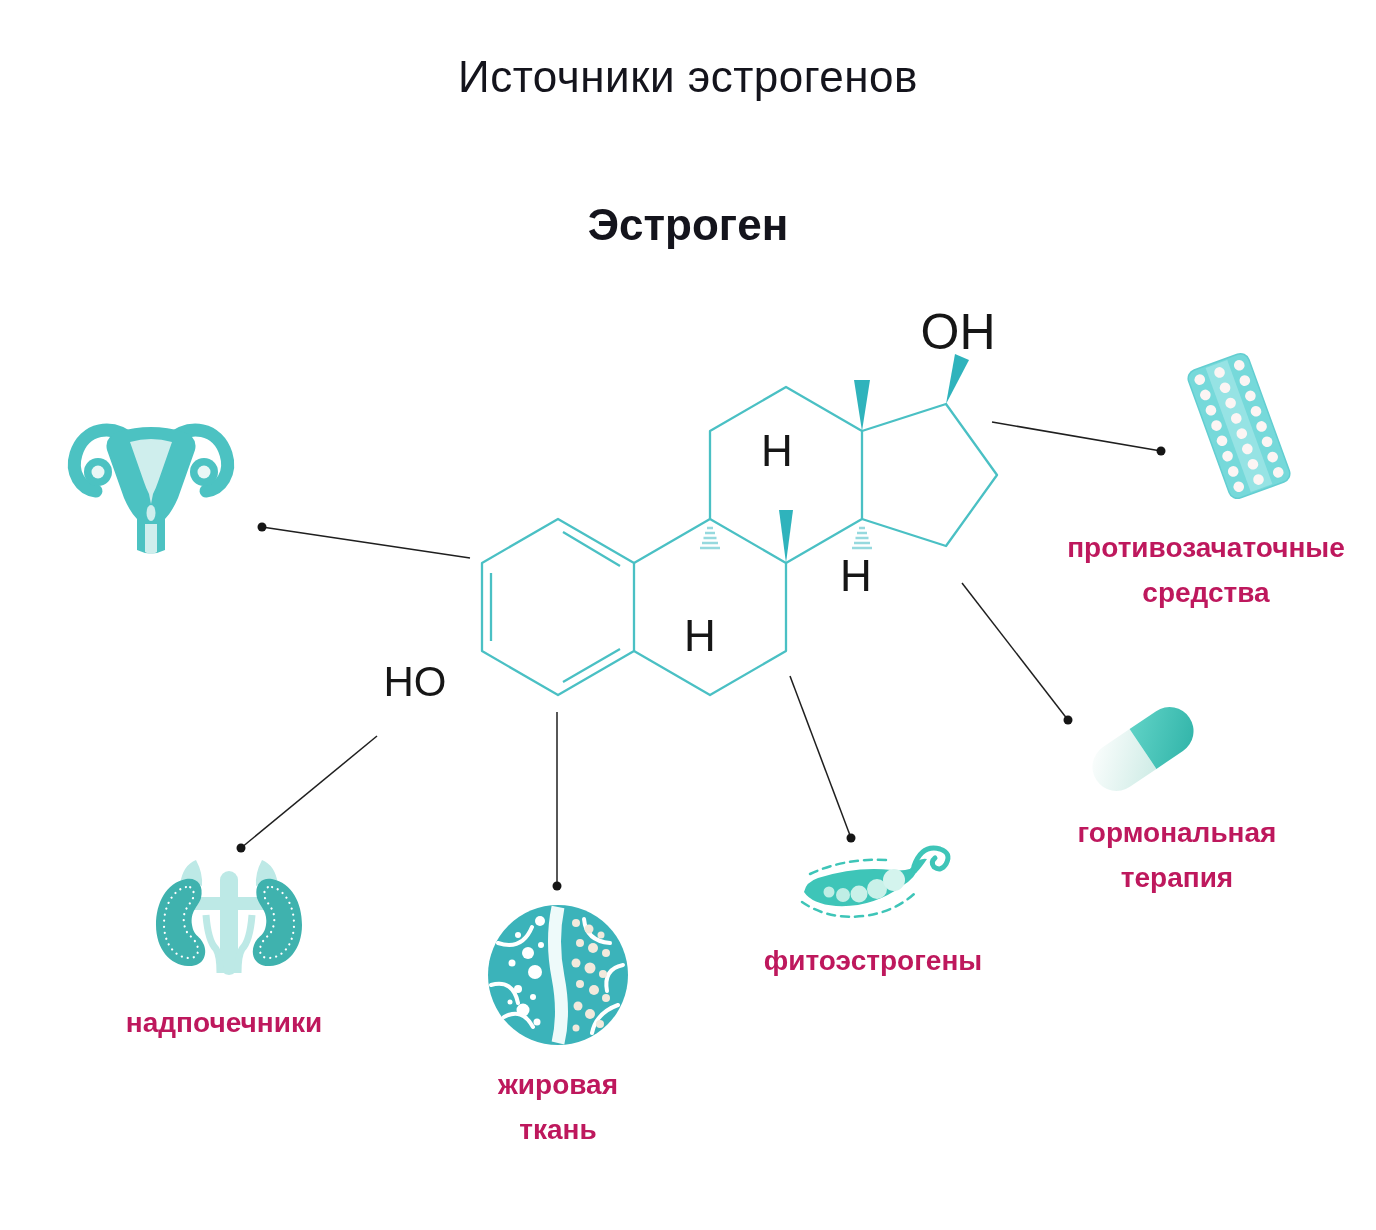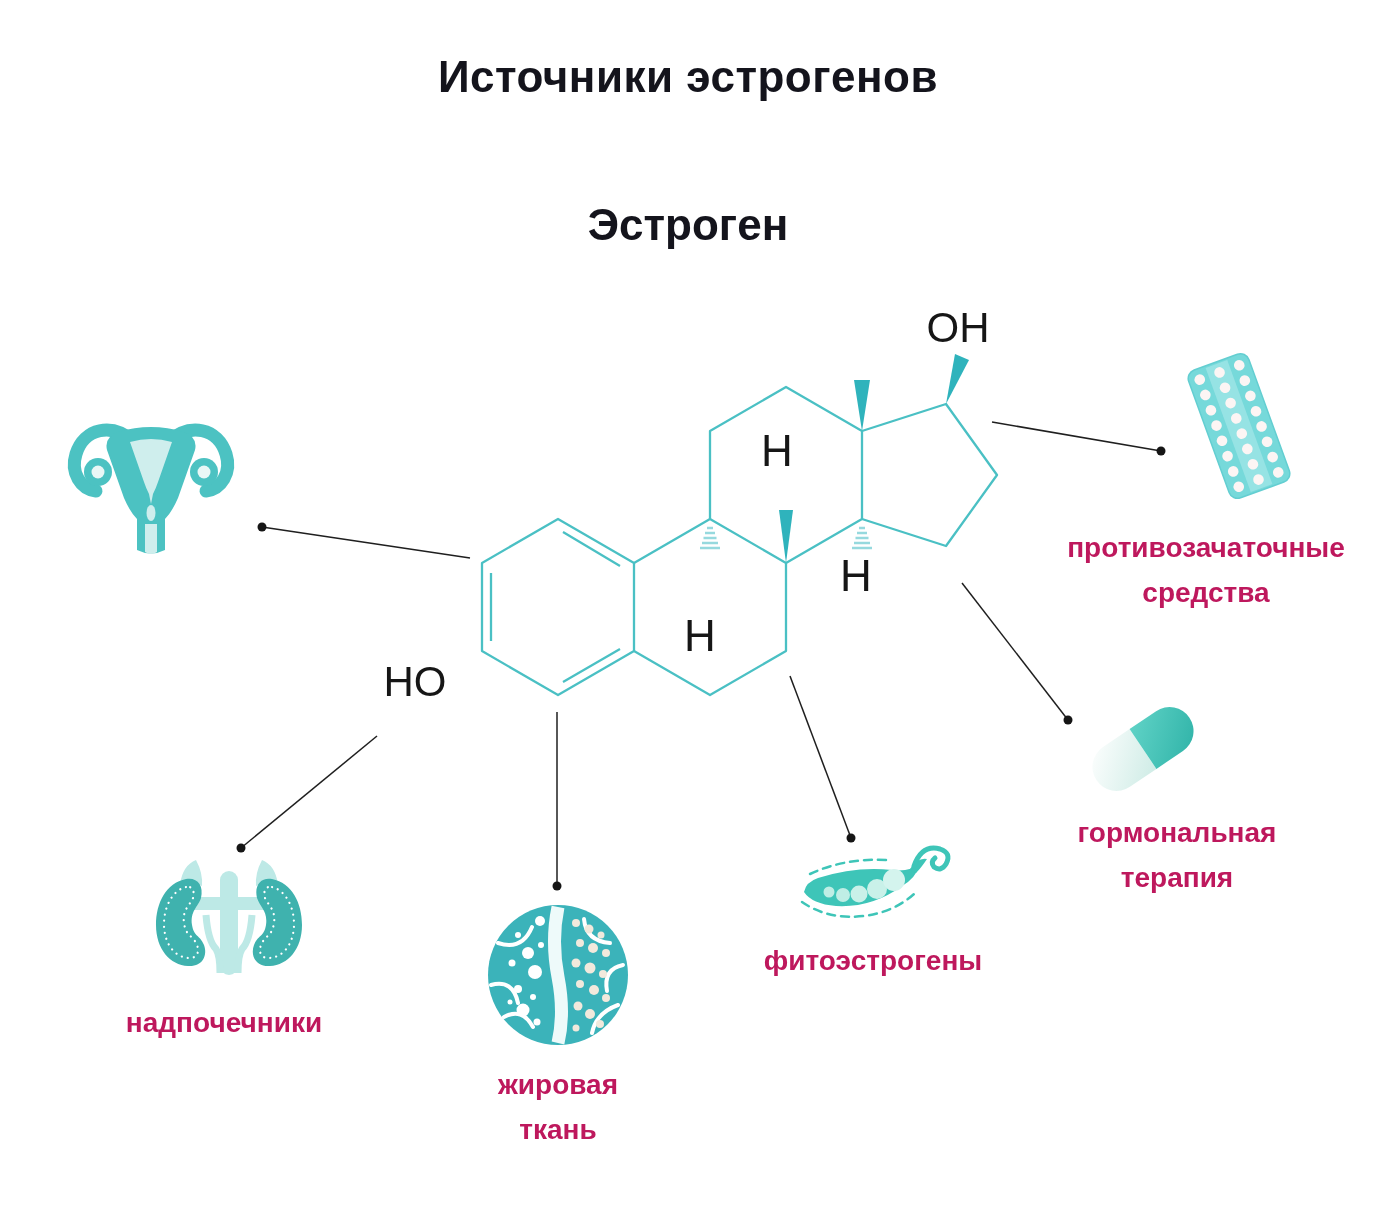--- a/index.html
+++ b/index.html
@@ -1,19 +1,19 @@
 <!DOCTYPE html>
 <html><head>
 <meta charset="utf-8">
 <style>
   html,body{margin:0;padding:0;background:#ffffff;}
   .canvas{position:relative;width:1376px;height:1230px;background:#ffffff;overflow:hidden;
           font-family:"Liberation Sans",sans-serif;color:#14141c;}
   .abs{position:absolute;}
-  .title{font-size:44px;font-weight:700;text-align:center;letter-spacing:.5px;}
+  .title{font-size:44px;font-weight:400;text-align:center;letter-spacing:.5px;}
   .subtitle{font-size:44px;font-weight:700;text-align:center;}
   .src-label{font-size:28px;font-weight:700;text-align:center;line-height:45px;color:#be185d;}
   .chem{font-size:44px;font-weight:400;text-align:center;color:#161616;line-height:1.05;}
   svg{position:absolute;left:0;top:0;}
 </style>
 </head>
 <body>
 
 <div class="canvas">
 
@@ -182,21 +182,21 @@
         <circle cx="-21" cy="40.7" r="5.3"></circle>
           <circle cx="0" cy="40.7" r="5.3"></circle>
           <circle cx="21" cy="40.7" r="5.3"></circle>
         <circle cx="-21" cy="57" r="5.3"></circle>
           <circle cx="0" cy="57" r="5.3"></circle>
           <circle cx="21" cy="57" r="5.3"></circle>
       </g>
     </g>
   </svg>
 
-  <div class="abs chem" style="left:898;left:898px;top:306px;width:120px;font-size:42px;">OH</div>
+  <div class="abs chem" style="left:898;left:898px;top:306px;width:120px;font-size:50px;">OH</div>
   <div class="abs chem" style="left:355px;top:660px;width:120px;font-size:42px;">HO</div>
   <div class="abs chem" style="left:747px;top:428px;width:60px;">H</div>
   <div class="abs chem" style="left:826px;top:553px;width:60px;">H</div>
   <div class="abs chem" style="left:670px;top:613px;width:60px;">H</div>
 
   <div class="abs src-label" style="left:74px;top:1000px;width:300px;">надпочечники</div>
   <div class="abs src-label" style="left:463px;top:1062px;width:190px;">жировая ткань</div>
   <div class="abs src-label" style="left:733px;top:938px;width:280px;">фитоэстрогены</div>
   <div class="abs src-label" style="left:1047px;top:810px;width:260px;">гормональная терапия</div>
   <div class="abs src-label" style="left:1041px;top:525px;width:330px;">противозачаточные средства</div>

